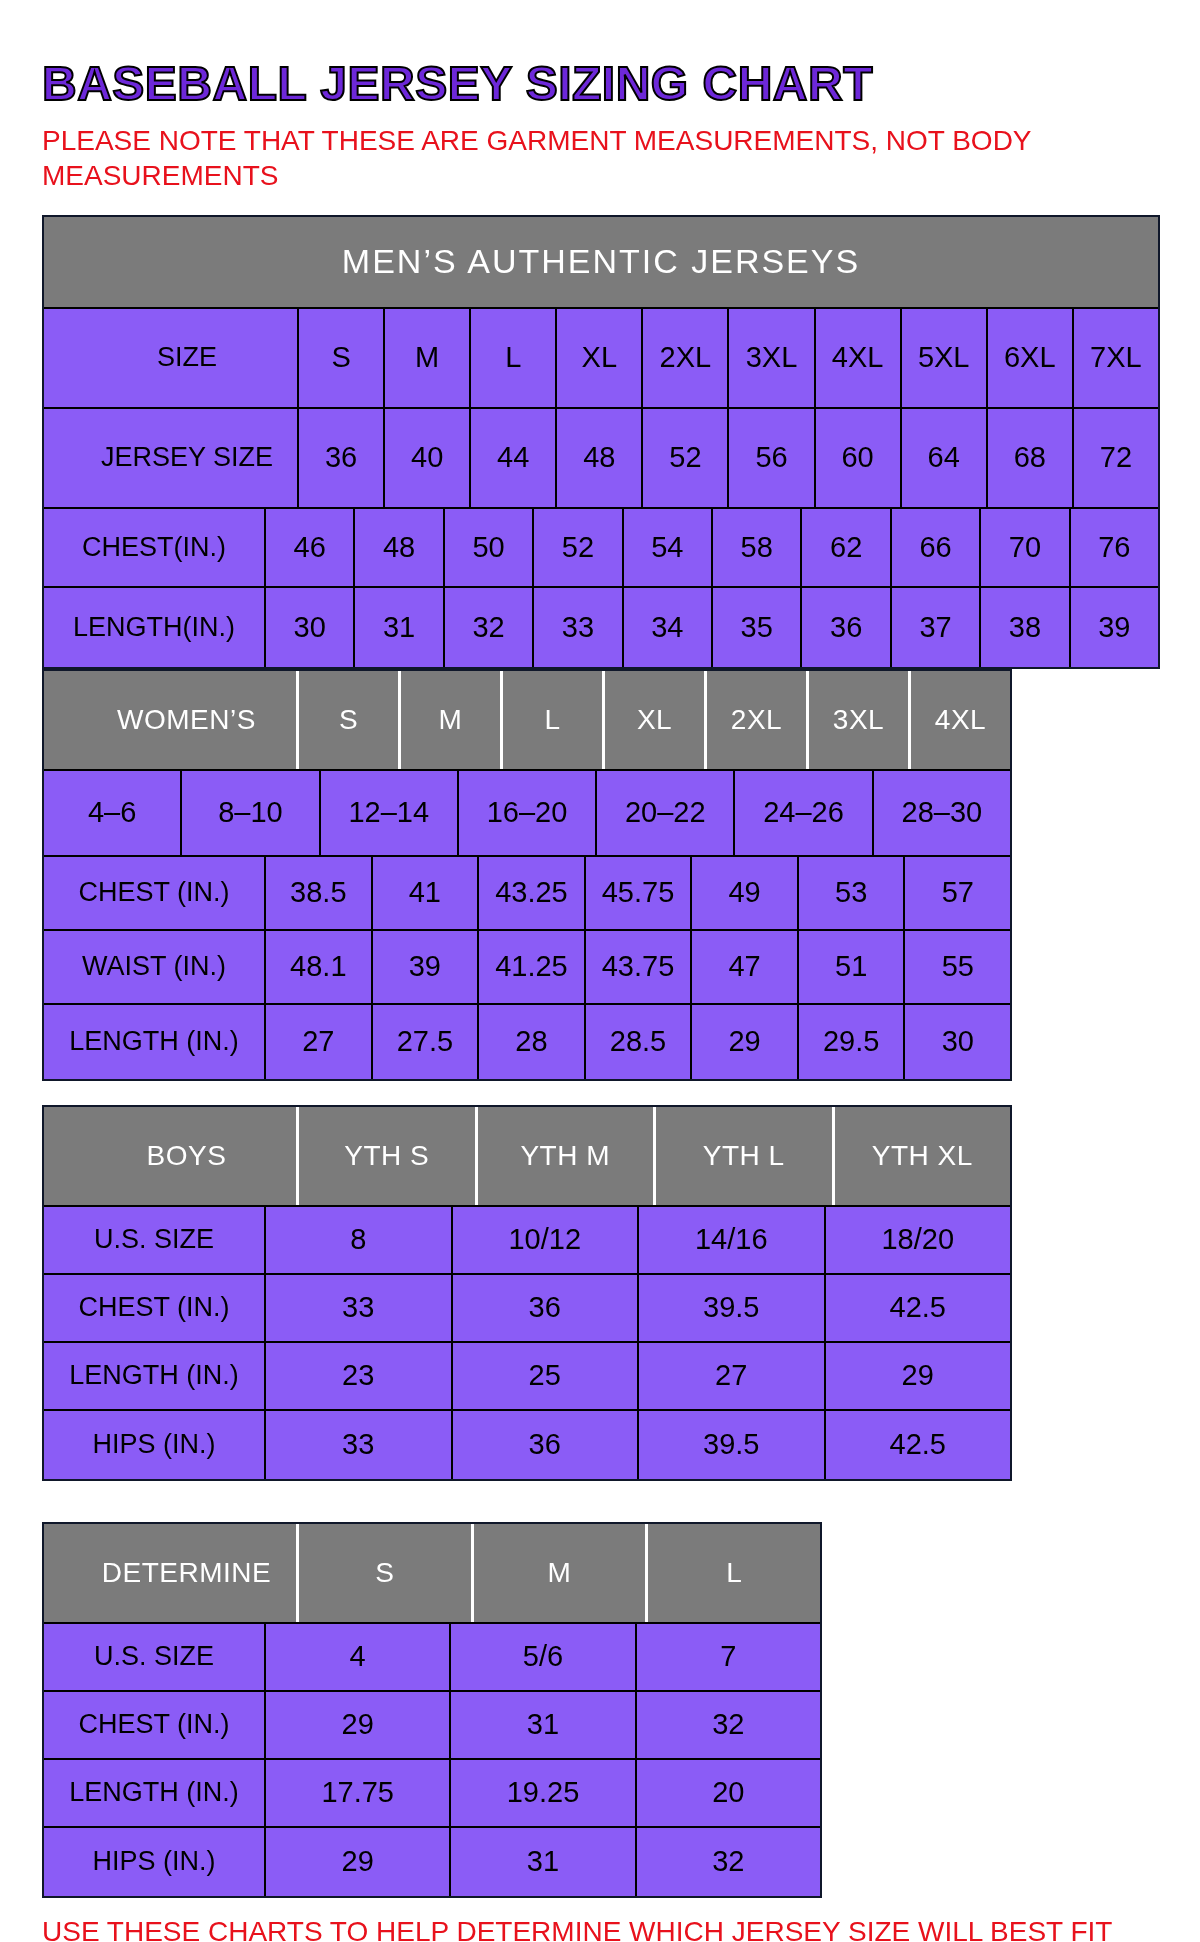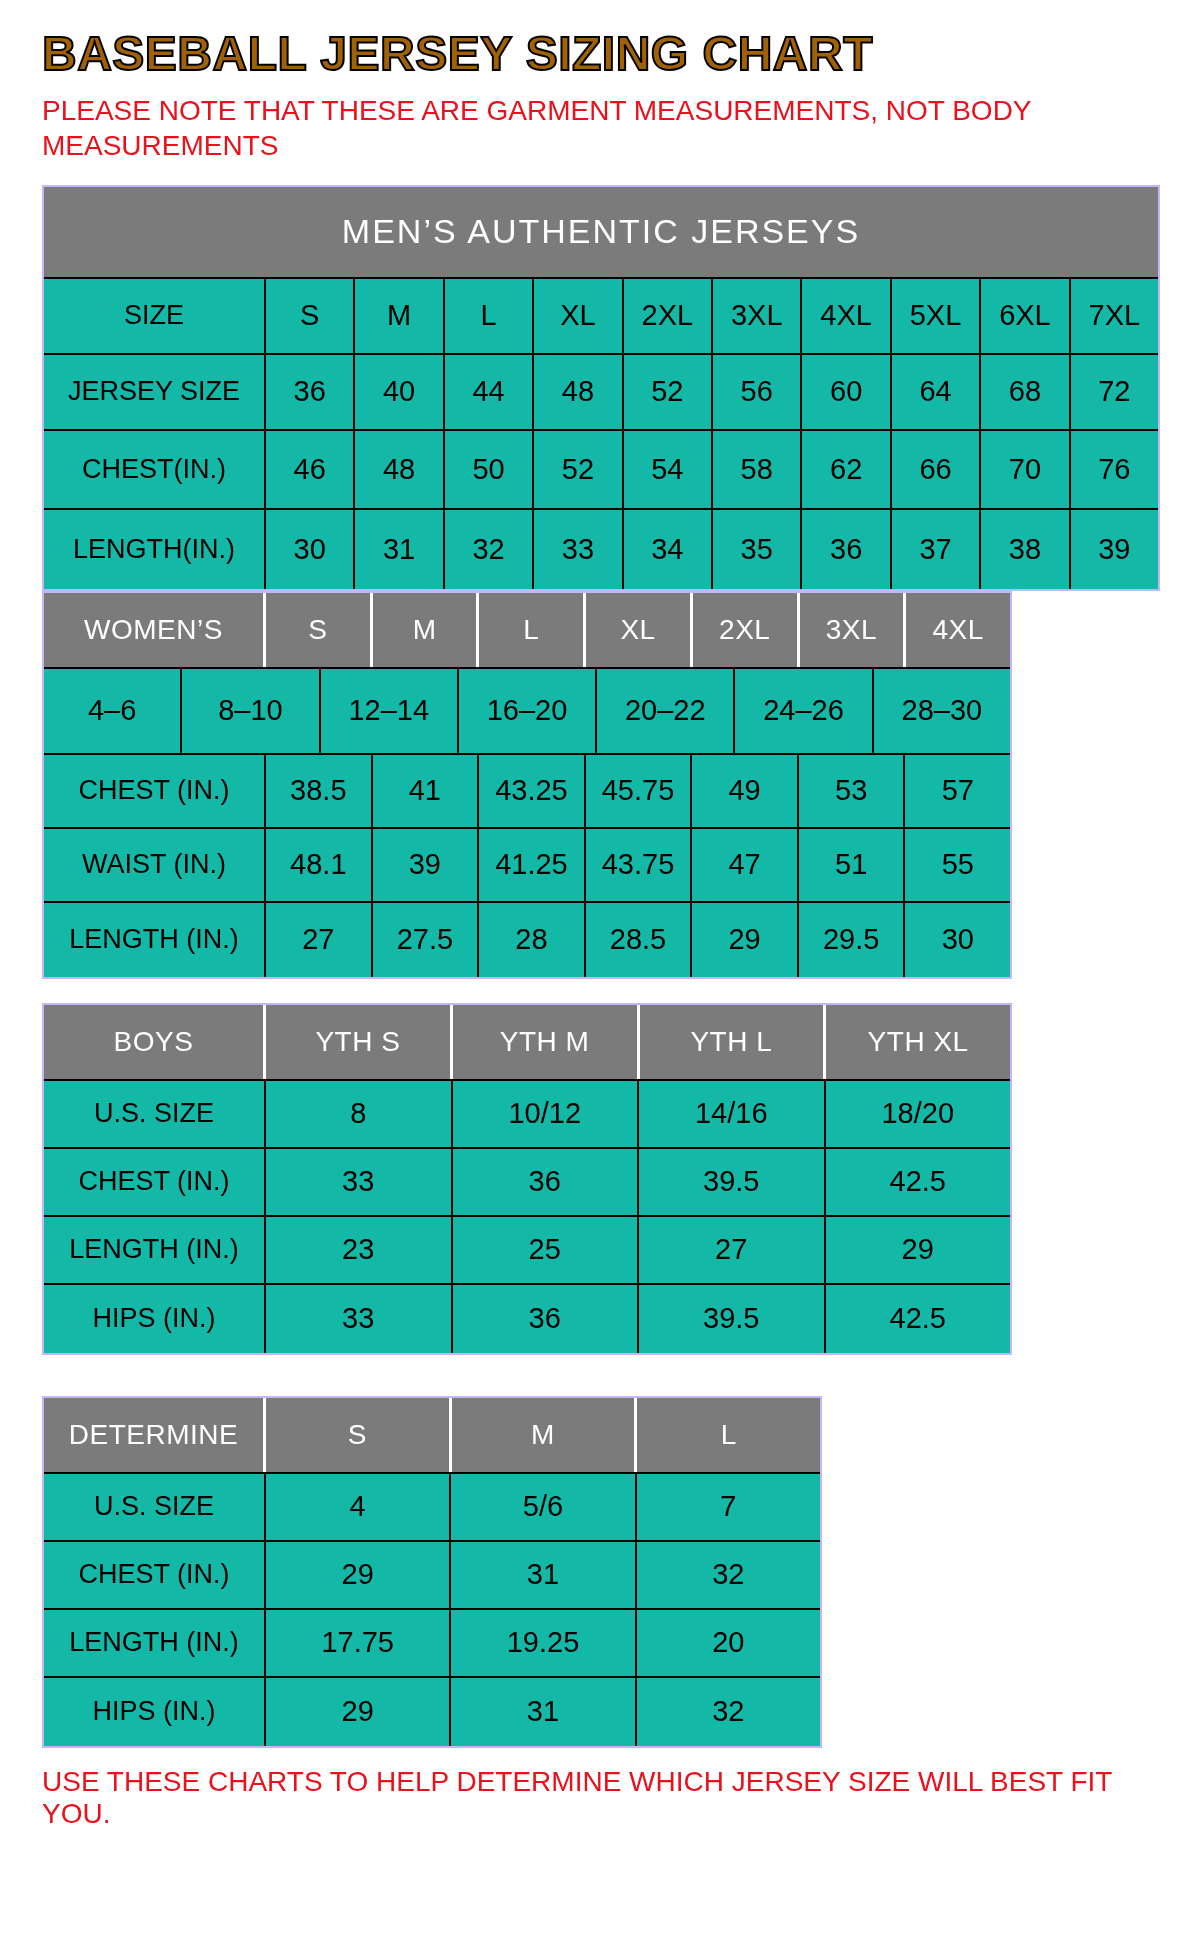--- a/index.html
+++ b/index.html
@@ -1,32 +1,32 @@
 <!DOCTYPE html>
 <html style="--gray: #7b7b7b; --red: #e8111c;"><head>
 <meta charset="utf-8">
 <style>
   * { margin:0; padding:0; box-sizing:border-box; }
   html, body { background:#ffffff; }
   body { width:1200px; font-family:"Liberation Sans","DejaVu Sans",sans-serif; }
   .page { width:1200px; height:1942px; background:#fff; padding:26px 40px 0 42px; overflow:hidden; }
 
   .title {
-    font-size:48px; font-weight:700; color:#a16207; letter-spacing:0.5px;
+    font-size:48px; font-weight:700; color:#6d28d9; letter-spacing:0.5px;margin-top:30px;
     -webkit-text-stroke:2px #000;
   }
   .note {
     margin-top:12px; max-width:1090px;
     font-size:28px; line-height:1.25; color:var(--red,#e8111c);
   }
   .footer-note {
     margin-top:18px; font-size:28px; color:var(--red,#e8111c);
   }
 
-  .tbl { border:2px solid #c4b5fd; background:#14b8a6; }
+  .tbl { border:2px solid #0f172a; background:#8b5cf6; }
   .mens { width:1118px; margin-top:22px; }
   .womens { width:970px; }
   .boys { width:970px; margin-top:24px; }
   .preschool { width:780px; margin-top:41px; }
 
   .trow { display:flex; border-bottom:2px solid #000; }
   .trow:last-child { border-bottom:none; }
 
   .cell {
     display:flex; align-items:center; justify-content:center;
@@ -37,21 +37,21 @@
   .label { flex:0 0 222px; font-size:27px; }
 
   .gray-row { background:var(--gray,#7b7b7b); }
   .gray-row .cell { border-right:3px solid #fff; color:#fff; font-size:28px; letter-spacing:0.5px; }
   .gray-row .cell:last-child { border-right:none; }
 
   .band-row { background:var(--gray,#7b7b7b); }
   .band-row .cell { border-right:none; color:#fff; font-size:34px; letter-spacing:2px; }
 
   .rh-band { height:92px; }
-  .rh80 { height:76px; }
+  .rh80 { height:100px;padding-left:33px; }
   .rh79 { height:79px; }
   .rh86 { height:86px; }
   .rh74 { height:74px; }
   .rh76 { height:68px; }
 
   .lbl-narrow { display:inline-block; max-width:140px; }
 </style>
 </head>
 <body>
 

